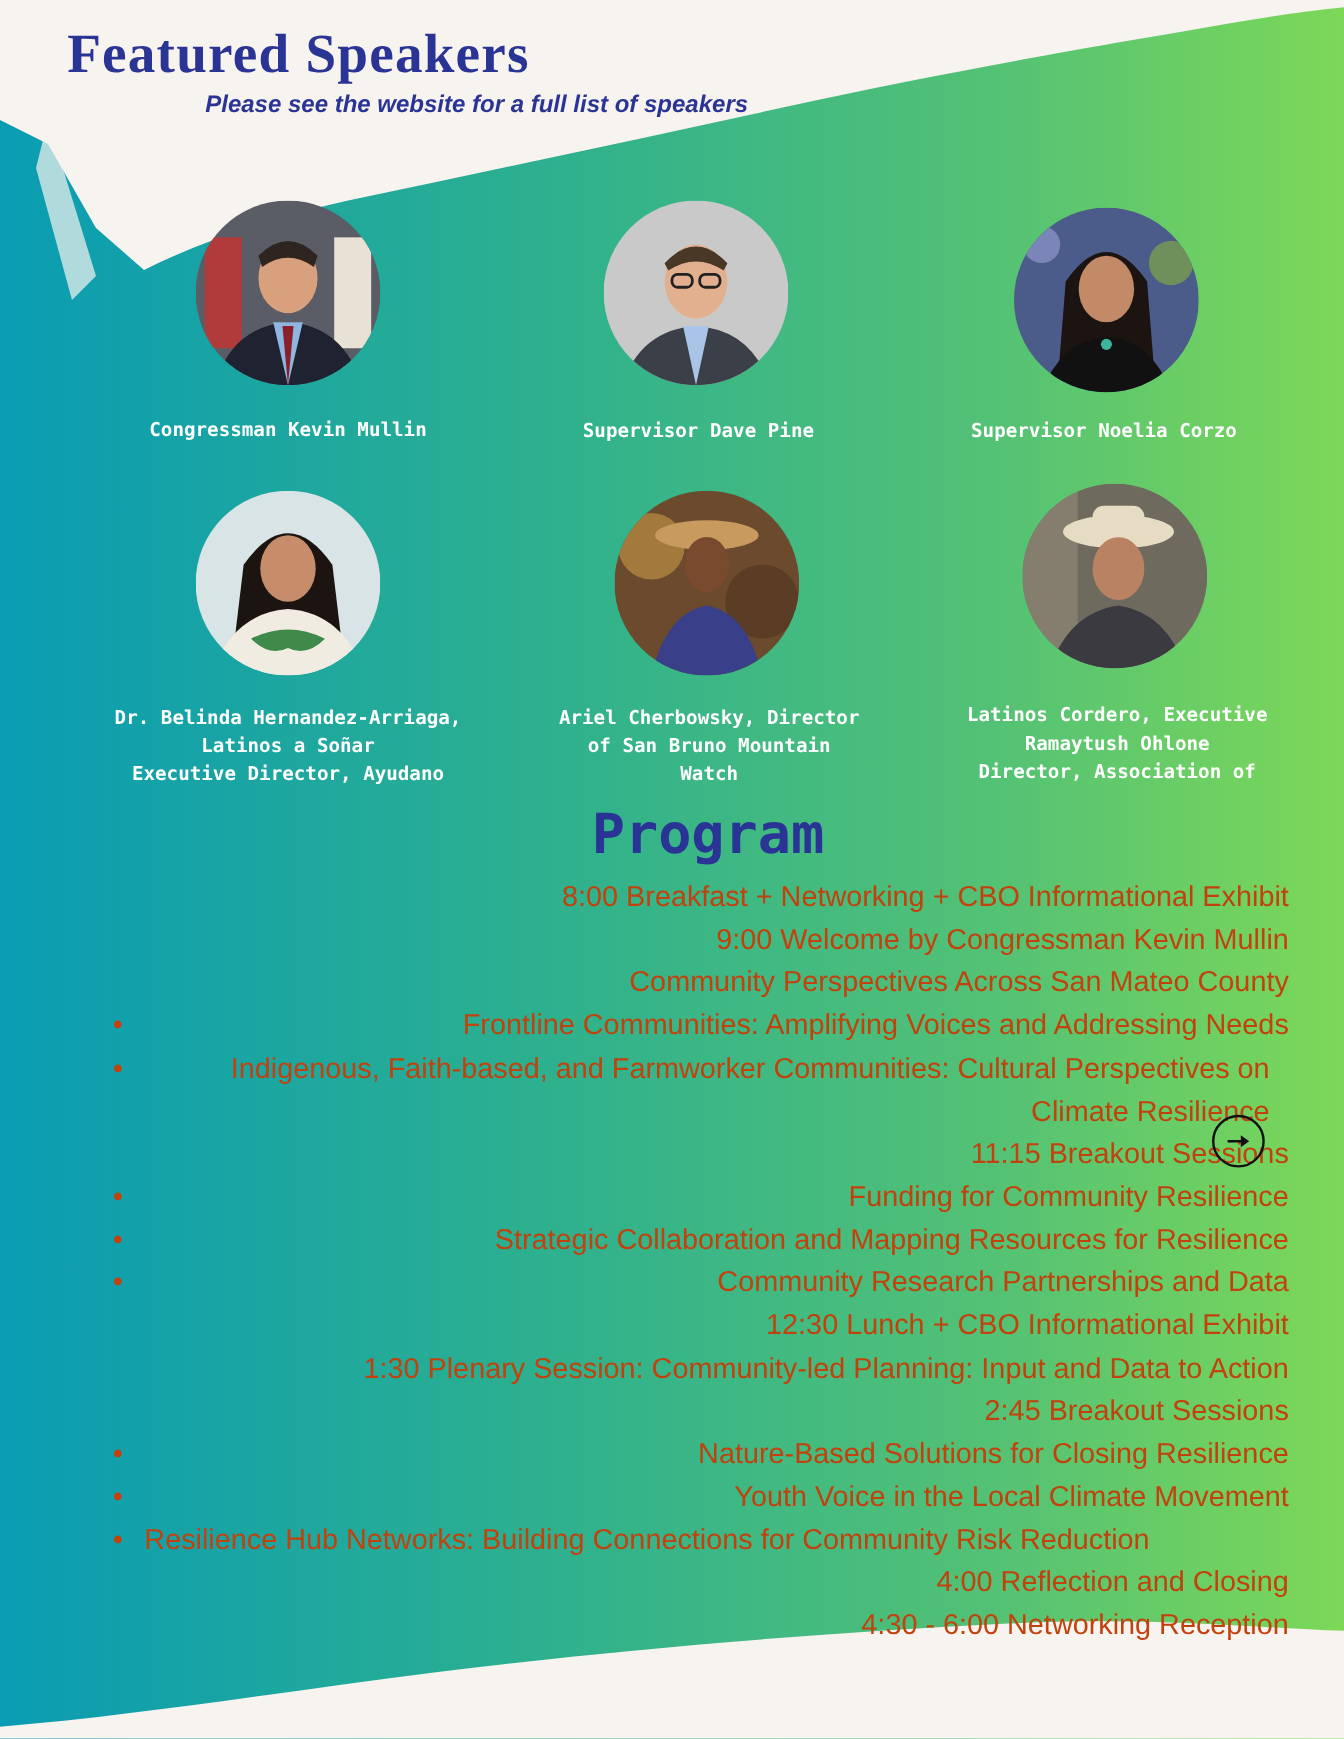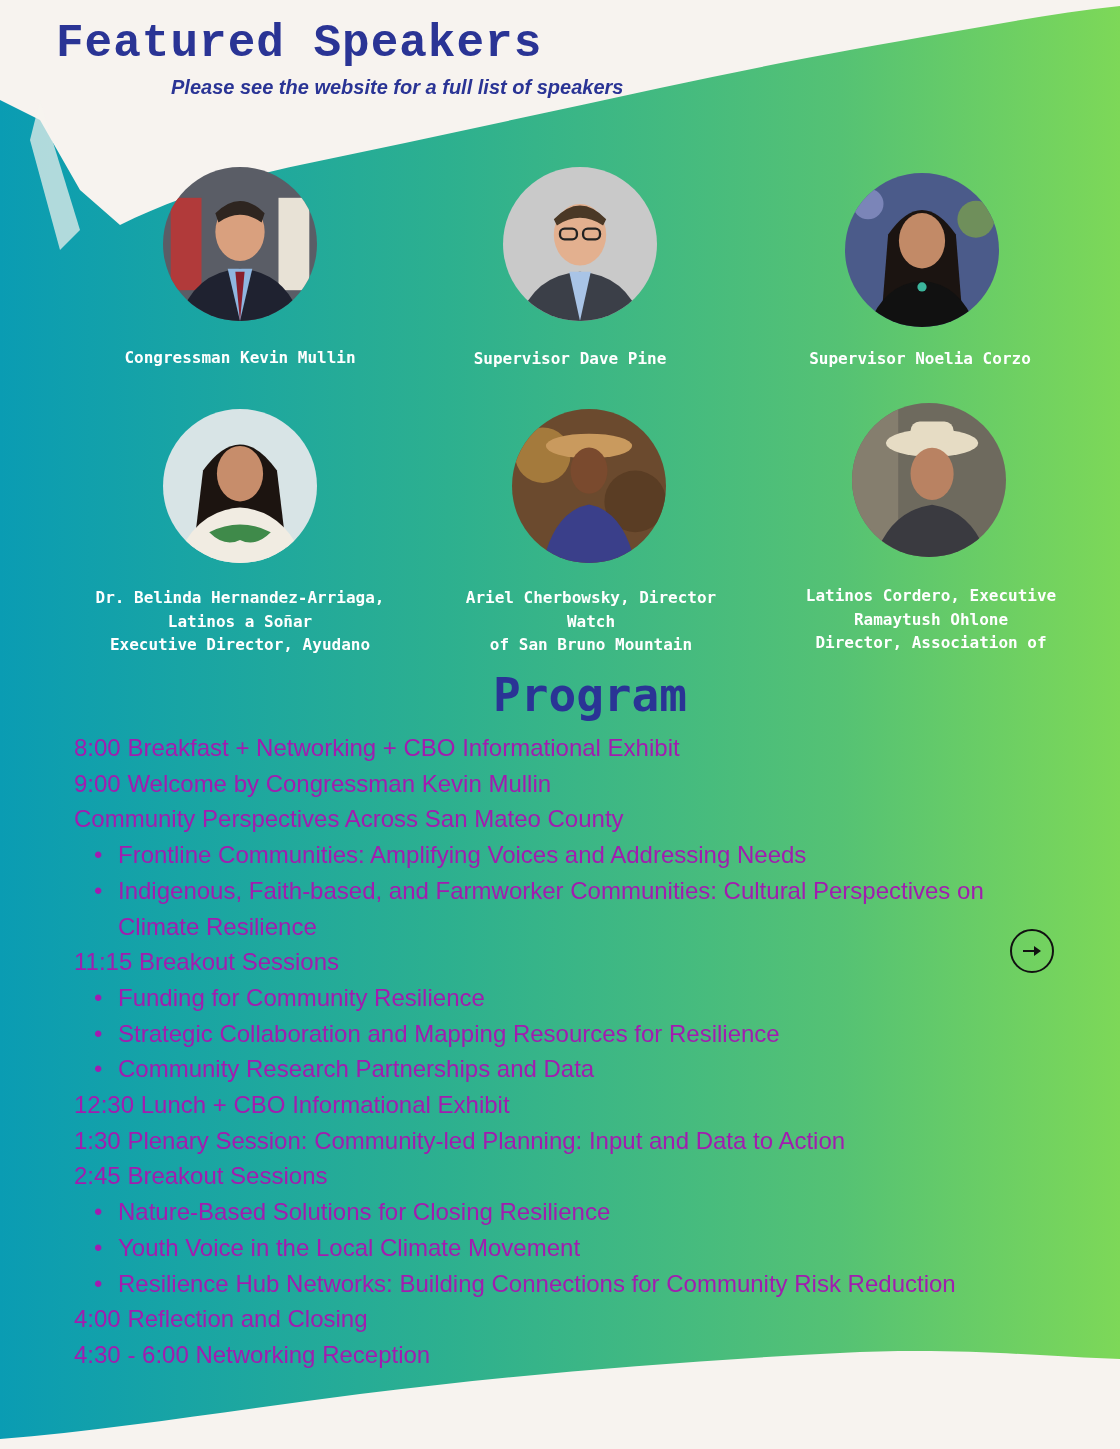--- a/index.html
+++ b/index.html
@@ -1,30 +1,30 @@
 <!DOCTYPE html>
 <html><head>
 <meta charset="utf-8">
 <style>
   html, body { margin:0; padding:0; }
   body { width:1120px; height:1449px; overflow:hidden; position:relative;
          background: linear-gradient(90deg, #0a9cb3 0%, #2db08f 40%, #55c274 75%, #7dd858 100%);
          font-family: "Liberation Sans", sans-serif; }
   .paper-top { position:absolute; left:0; top:0; width:1120px; height:270px; pointer-events:none; }
   .paper-bottom { position:absolute; left:0; bottom:0; width:1120px; height:110px; pointer-events:none; }
-  .title { position:absolute; left:56px; top:18px; margin:0; font-family:Liberation Mono, monospace;
+  .title { position:absolute; left:56px; top:18px; margin:0; font-family:Liberation Serif, serif;
            font-weight:bold; font-size:46px; color:#2a3495; letter-spacing:1px; }
   .subtitle { position:absolute; left:126px; top:76px; font-style:italic; font-size:20px; color:#2a3495; font-weight:bold;margin-left:45px; }
   .speaker { position:absolute; text-align:center; color:#fff; font-family:"DejaVu Sans Mono", monospace;
              font-weight:bold; font-size:16px; line-height:23.5px; }
   .photo { position:absolute; width:154px; height:154px; border-radius:50%; overflow:hidden; }
   .photo svg { width:100%; height:100%; display:block; }
   .program-title { position:absolute; left:0; width:1180px; top:668px; text-align:center; margin:0;
                    font-family:"DejaVu Sans Mono", monospace; font-weight:bold; font-size:46px; color:#2a3495; }
-  .prog { position:absolute; left:74px; top:730px; width:1000px; color:#a21caf; font-size:24px; line-height:35.7px; }
+  .prog { position:absolute; left:74px; top:730px; width:1000px; color:#c2410c; font-size:24px; line-height:35.7px;text-align:right; }
   .prog .row { white-space:nowrap; }
   .prog .bullet { padding-left:44px; position:relative; white-space:normal; }
   .prog .bullet::before { content:"•"; position:absolute; left:20px; }
   .next-btn { position:absolute; left:1010px; top:929px; width:44px; height:44px; border:2px solid #111;
               border-radius:50%; display:flex; align-items:center; justify-content:center; box-sizing:border-box; }
 </style>
 </head>
 <body>
 
 <svg class="paper-top" viewBox="0 0 1120 270" preserveAspectRatio="none">
@@ -67,21 +67,21 @@
       <circle cx="15" cy="20" r="10" fill="#7b85b8"></circle>
       <circle cx="85" cy="30" r="12" fill="#6f8f5b"></circle>
       <path d="M28,40 Q50,8 72,40 L76,90 L24,90 Z" fill="#1b1411"></path>
       <ellipse cx="50" cy="44" rx="15" ry="18" fill="#c28a67"></ellipse>
       <path d="M15,100 Q25,72 50,70 Q75,72 85,100 Z" fill="#111"></path>
       <circle cx="50" cy="74" r="3" fill="#3bb59c"></circle>
     </svg>
 </div>
 
 <div class="speaker" style="left:70px;top:346px;width:340px;">Congressman Kevin Mullin</div>
-<div class="speaker" style="left:400px;top:347px;width:340px;">Supervisor Dave Pine</div>
+<div class="speaker" style="left:412px;top:347px;width:340px;">Supervisor Dave Pine</div>
 <div class="speaker" style="left:750px;top:347px;width:340px;">Supervisor Noelia Corzo</div>
 
 <div class="photo" style="left:163px;top:409px;">
   <svg viewBox="0 0 100 100">
       <rect width="100" height="100" fill="#d8e4e6"></rect>
       <path d="M26,40 Q50,6 74,40 L80,90 L20,90 Z" fill="#1c1410"></path>
       <ellipse cx="50" cy="42" rx="15" ry="18" fill="#c78d6b"></ellipse>
       <path d="M8,100 Q20,66 50,64 Q80,66 92,100 Z" fill="#f1ece2"></path>
       <path d="M30,80 Q50,70 70,80 Q60,90 50,85 Q40,90 30,80 Z" fill="#3f8a4a"></path>
     </svg>
@@ -107,22 +107,22 @@
     </svg>
 </div>
 
 <div class="speaker" style="left:65px;top:586px;width:350px;">
   <div>Dr. Belinda Hernandez-Arriaga,</div>
   <div>Latinos a Soñar</div>
   <div>Executive Director, Ayudano</div>
 </div>
 <div class="speaker" style="left:430px;top:586px;width:322px;">
   <div>Ariel Cherbowsky, Director</div>
+  <div>of San Bruno Mountain</div>
   <div>Watch</div>
-  <div>of San Bruno Mountain</div>
 </div>
 <div class="speaker" style="left:770px;top:584px;width:322px;">
   <div>Latinos Cordero, Executive</div>
   <div>Ramaytush Ohlone</div>
   <div>Director, Association of</div>
 </div>
 
 <h2 class="program-title">Program</h2>
 
 <div class="prog">

